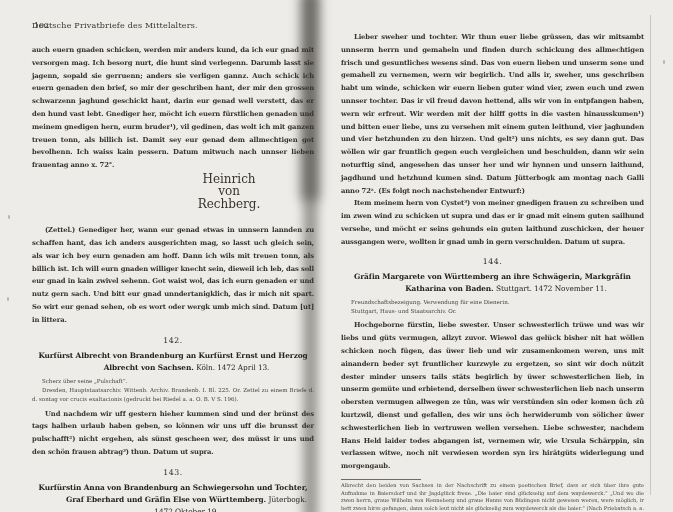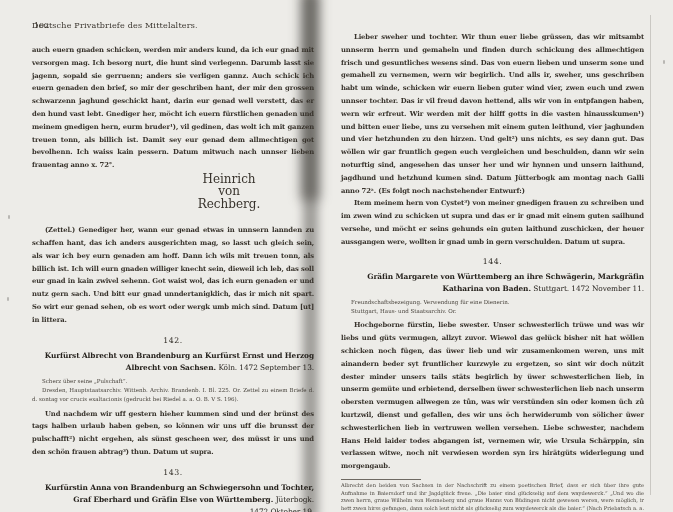--- a/index.html
+++ b/index.html
@@ -30,21 +30,21 @@
     text-align:justify; color:#38332c; margin:0;font-weight:bold; }
   .indent { text-indent:13px; }
 
   .sig { width:auto; margin:1px 50px 0 auto; text-align:center;
     font-size:12px; line-height:12.4px; width:70px; }
 
   .secnum { text-align:center; font-size:7.8px; line-height:10px;
     letter-spacing:0.5px; margin:9px 0 4px 0; color:#2e2a24; }
   .sechead { font-weight:bold; font-size:7.4px; line-height:12.2px;
     letter-spacing:-0.1px; padding-left:27px; text-indent:-27px;
-    text-align:right; color:#27231e; margin:0; }
+    text-align:center; color:#27231e; margin:0; }
   .sechead .placedate { font-weight:normal; }
 
   .small { font-size:5.5px; line-height:9.2px; letter-spacing:0;
     text-align:justify; color:#46413a; margin:0; text-indent:10px; }
   .small-first { margin-top:3px; }
 
   .fnblock { margin-top:6px; }
   .fnrule { width:80px; height:0; border-top:0.8px solid #6e6962; margin:0 0 2px 0; }
   .footnote { font-size:5.1px; line-height:7.6px; letter-spacing:0;
     text-align:justify; color:#47423b; margin:0; }
@@ -73,21 +73,21 @@
     <p class="bodytext mt13">auch euern gnaden schicken, werden mir anders kund, da ich eur gnad mit versorgen mag. Ich besorg nurt, die hunt sind verlegenn. Darumb lasst sie jagenn, sopald sie gerruenn; anders sie verligen gannz. Auch schick ich euern genaden den brief, so mir der geschriben hant, der mir den grossen schwarzenn jaghund geschickt hant, darin eur genad well verstett, das er den hund vast lebt. Gnediger her, möcht ich euern fürstlichen genaden und meinem gnedigen hern, eurm bruder¹), vil gedinen, das wolt ich mit ganzen treuen tonn, als billich ist. Damit sey eur genad dem allmechtigen got bevolhenn. Ich waiss kain pessern. Datum mitwuch nach unnser lieben frauentag anno x. 72°.</p>
 
     <div class="sig">
       <div>Heinrich von</div>
       <div>Rechberg.</div>
     </div>
 
     <p class="bodytext mt2 indent">(Zettel.) Genediger her, wann eur genad etwas in unnsern lannden zu schaffen hant, das ich anders ausgerichten mag, so lasst uch gleich sein, als war ich bey eurn genaden am hoff. Dann ich wils mit treuen tonn, als billich ist. Ich will eurn gnaden williger knecht sein, dieweil ich leb, das soll eur gnad in kain zwivel sehenn. Got waist wol, das ich eurn genaden er und nutz gern sach. Und bitt eur gnad unndertanigklich, das ir mich nit spart. So wirt eur genad sehen, ob es wort oder wergk umb mich sind. Datum [ut] in littera.</p>
 
     <div class="secnum">142.</div>
-    <p class="sechead"><span>Kurfürst Albrecht von Brandenburg an Kurfürst Ernst und Herzog Albrecht von Sachsen.</span> <span class="placedate">Köln. 1472 September 13.</span></p>
+    <p class="sechead"><span>Kurfürst Albrecht von Brandenburg an Kurfürst Ernst und Herzog Albrecht von Sachsen.</span> <span class="placedate">Köln. 1472 April 13.</span></p>
     <p class="small small-first">Scherz über seine „Pulschaft“.</p>
     <p class="small">Dresden, Hauptstaatsarchiv. Wittenb. Archiv. Brandenb. I. Bl. 225. Or. Zettel zu einem Briefe d. d. sontag vor crucis exaltacionis (gedruckt bei Riedel a. a. O. B. V S. 196).</p>
     <p class="bodytext mt3 indent">Und nachdem wir uff gestern hieher kummen sind und der brünst des tags halben urlaub haben geben, so können wir uns uff die brunsst der pulschafft²) nicht ergehen, als sünst gescheen wer, des müsst ir uns und den schön frauen abtrag³) thun. Datum ut supra.</p>
 
     <div class="secnum">143.</div>
     <p class="sechead"><span>Kurfürstin Anna von Brandenburg an Schwiegersohn und Tochter, Graf Eberhard und Gräfin Else von Württemberg.</span> <span class="placedate">Jüterbogk. 1472 Oktober 19.</span></p>
     <p class="small small-first">Befinden. Geschenke. Bitte um Jagdhunde.</p>
     <p class="small">Nürnberg, Kreisarchiv. S. XI N. ¹/₁ Nr. 47 Fol. 119ᵇ. Gleichzeitige Abschrift.</p>
     <p class="small">Gedruckt: C. A. H. Burkhardt, Das funfft merckisch buch Nr. 125.</p>
     <p class="bodytext mt3 indent">Wie mein frau dem von Wirtemberg und frauen Elsen, ihrer tochter, geschriben hat.</p>

